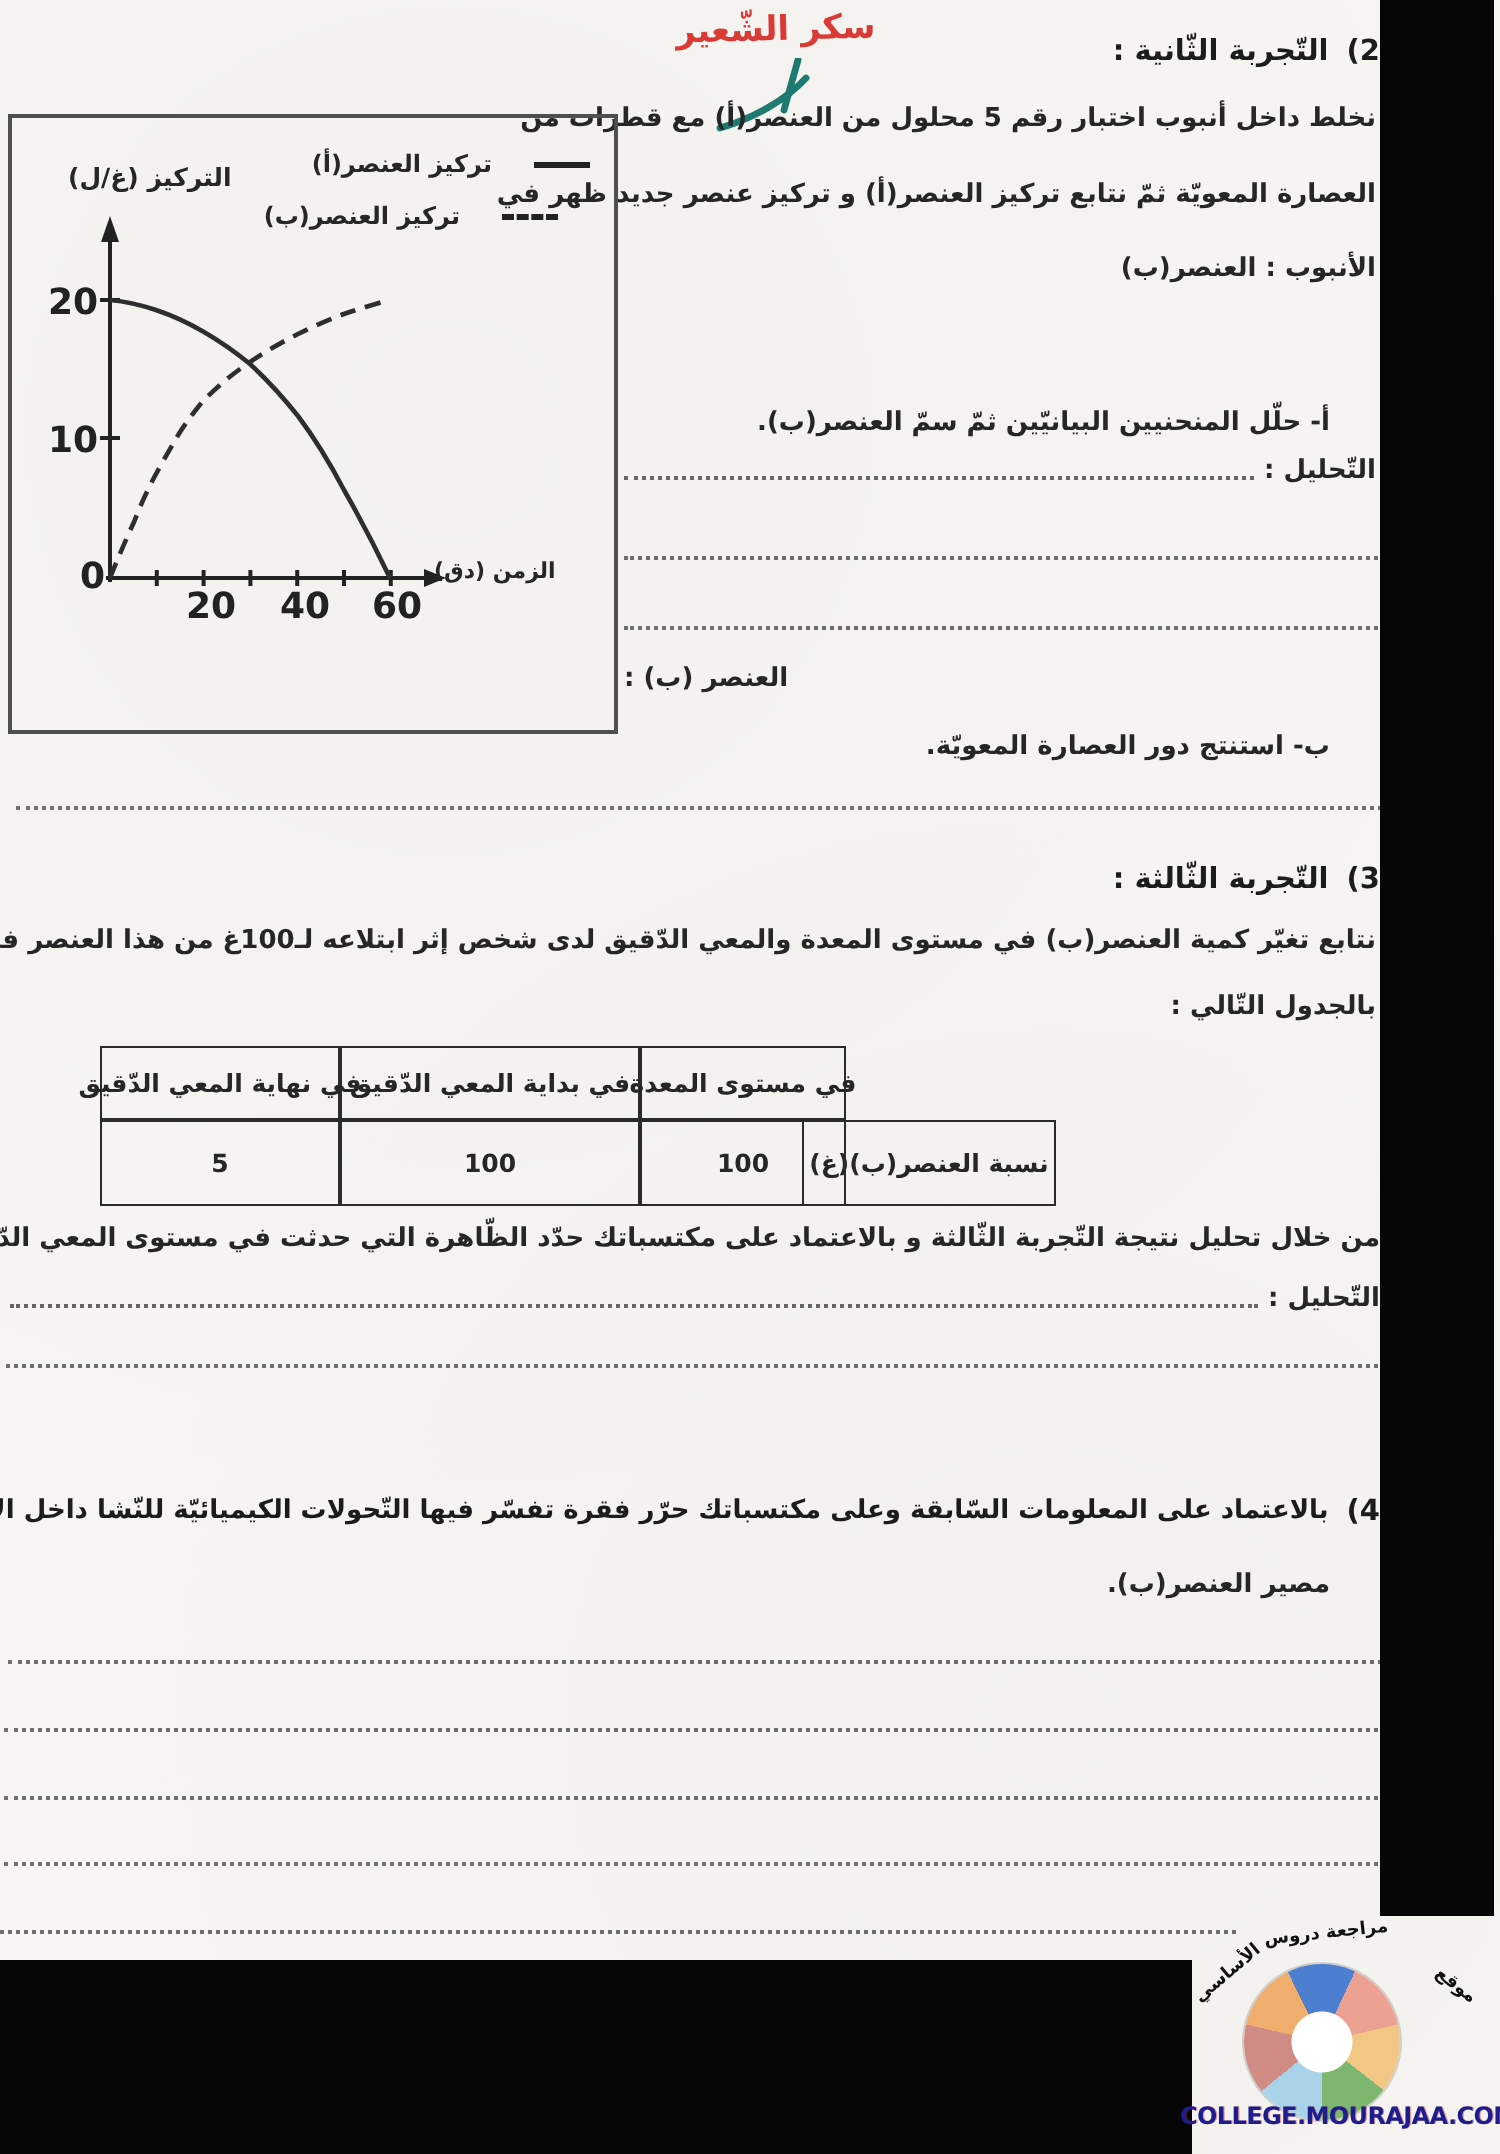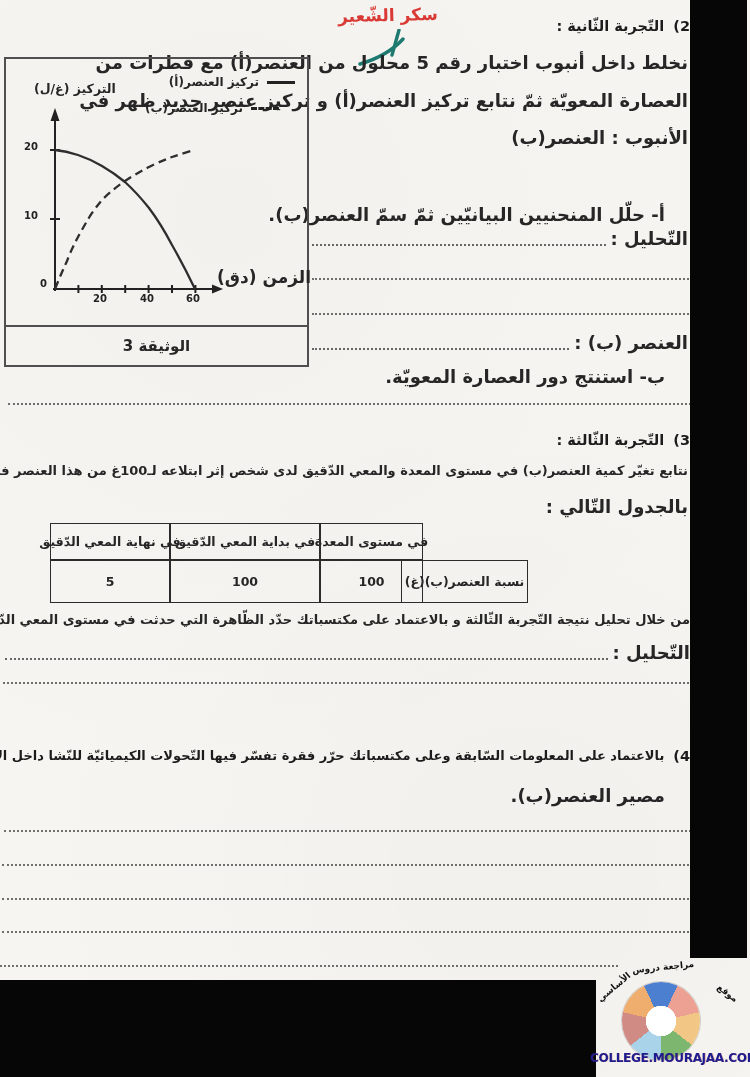--- a/index.html
+++ b/index.html
@@ -2,36 +2,36 @@
 <html lang="ar"><head>
 <meta charset="utf-8">
 <style>
   html,body{margin:0;padding:0;background:#888;}
   #page{position:relative;width:750px;height:1077px;margin:0 auto;overflow:hidden;
         background:#f6f5f1;
         background-image:radial-gradient(circle at 30% 20%, rgba(0,0,0,0.015), transparent 60%),
                          radial-gradient(circle at 70% 80%, rgba(0,0,0,0.02), transparent 50%);
         font-family:"DejaVu Sans", sans-serif;}
   .abs{position:absolute;}
-  .t{font-weight:700;font-size:18px;color:#262626;white-space:nowrap;direction:rtl;}
+  .t{font-weight:700;font-size:13px;color:#262626;white-space:nowrap;direction:rtl;}
   .titlerow{position:absolute;display:flex;flex-direction:row-reverse;gap:9px;direction:ltr;}
   .titlerow .t{font-size:14.5px;color:#1c1c1c;}
   .dline{position:absolute;display:flex;direction:rtl;align-items:flex-end;gap:5px;}
   .dline .t{flex:0 0 auto;}
   .dline .dots{flex:1 1 auto;border-bottom:2px dotted #4e4e4e;height:10px;margin-bottom:3px;opacity:.85;}
   .dotline{position:absolute;height:0;border-bottom:2px dotted #4e4e4e;opacity:.8;}
   .rednote{position:absolute;left:338px;top:5px;font-size:17px;font-weight:700;
            color:#d93a36;direction:rtl;transform:rotate(-1.5deg);white-space:nowrap;}
   
   #chartbox{position:absolute;left:4px;top:57px;width:301px;height:306px;border:2px solid #4f4f4f;}
-  #chartbox .ticklabel{position:absolute;font-weight:700;font-size:10px;color:#222;}
+  #chartbox .ticklabel{position:absolute;font-weight:700;font-size:18px;color:#222;}
   #caption-bar{position:absolute;left:0;right:0;bottom:0;height:38px;border-top:2px solid #4f4f4f;
                display:flex;align-items:center;justify-content:center;}
   #caption-bar .t{font-size:15px;}
-  .legendrow{position:absolute;display:flex;direction:rtl;align-items:center;gap:8px;}
+  .legendrow{position:absolute;display:flex;direction:rtl;align-items:center;gap:21px;}
   .legendrow .t{font-size:12px;}
   .swatch{width:28px;height:0;border-top:3px solid #222;}
   .swatch.dashed{border-top-style:dashed;}
   
   #qtable{position:absolute;left:50px;top:523px;width:500px;height:68px;}
   .cell{position:absolute;border:1.8px solid #2b2b2b;box-sizing:border-box;
         display:flex;align-items:center;justify-content:center;background:transparent;}
   .cell .t{font-size:12.5px;}
   
   .blackzone{position:absolute;background:#060606;}
@@ -70,21 +70,21 @@
   <div class="abs t" style="top:90px;right:62px;">العصارة المعويّة ثمّ نتابع تركيز العنصر(أ) و تركيز عنصر جديد ظهر في</div>
   <div class="abs t" style="top:127px;right:62px;">الأنبوب : العنصر(ب)</div>
   <div class="abs t" style="top:204px;right:85px;">أ- حلّل المنحنيين البيانيّين ثمّ سمّ العنصر(ب).</div>
 
   <div class="dline" style="top:228px;right:62px;left:312px;">
     <span class="t">التّحليل :</span>
     <div class="dots"></div>
   </div>
   <div class="dotline" style="top:278px;left:312px;right:57px;"></div>
   <div class="dotline" style="top:313px;left:312px;right:57px;"></div>
-  <div class="dline" style="top:332px;right:62px;left:312px;">
+  <div class="dline" style="top:332px;right:62px;left:312px;flex-direction:column;">
     <span class="t">العنصر (ب) :</span>
     <div class="dots"></div>
   </div>
   <div class="abs t" style="top:366px;right:85px;">ب- استنتج دور العصارة المعويّة.</div>
   <div class="dotline" style="top:403px;left:8px;right:55px;"></div>
 
   <div id="chartbox">
     <svg width="301" height="264" viewBox="0 0 301 264" style="position:absolute;left:0;top:0;">
 
       <line x1="49" y1="232" x2="49" y2="58" stroke="#222" stroke-width="2"></line>
@@ -116,25 +116,22 @@
       <span class="t">تركيز العنصر(ب)</span>
     </div>
 
     <span class="t" style="position:absolute;left:28px;top:22px;font-size:12.5px;">التركيز (غ/ل)</span>
     <span class="ticklabel" style="left:18px;top:82px;">20</span>
     <span class="ticklabel" style="left:18px;top:151px;">10</span>
     <span class="ticklabel" style="left:34px;top:219px;">0</span>
     <span class="ticklabel" style="left:87px;top:234px;">20</span>
     <span class="ticklabel" style="left:134px;top:234px;">40</span>
     <span class="ticklabel" style="left:180px;top:234px;text-align:center;">60</span>
-    <span class="t" style="position:absolute;left:211px;top:208px;font-size:17px;">الزمن (دق)</span>
+    <span class="t" style="position:absolute;left:211px;top:220px;font-size:11px;">الزمن (دق)</span>
 
-    <div id="caption-bar">
-      <span class="t">الوثيقة 3</span>
-    </div>
   </div>
 
   <div class="titlerow" style="top:432px;right:60px;">
     <span class="t">3)</span>
     <span class="t">التّجربة الثّالثة :</span>
   </div>
   <div class="abs t" style="top:463px;right:62px;font-size:13px;">نتابع تغيّر كمية العنصر(ب) في مستوى المعدة والمعي الدّقيق لدى شخص إثر ابتلاعه لـ100غ من هذا العنصر فحصلنا على النّتائج المبيّنة</div>
   <div class="abs t" style="top:496px;right:62px;">بالجدول التّالي :</div>
 
   <div id="qtable">

